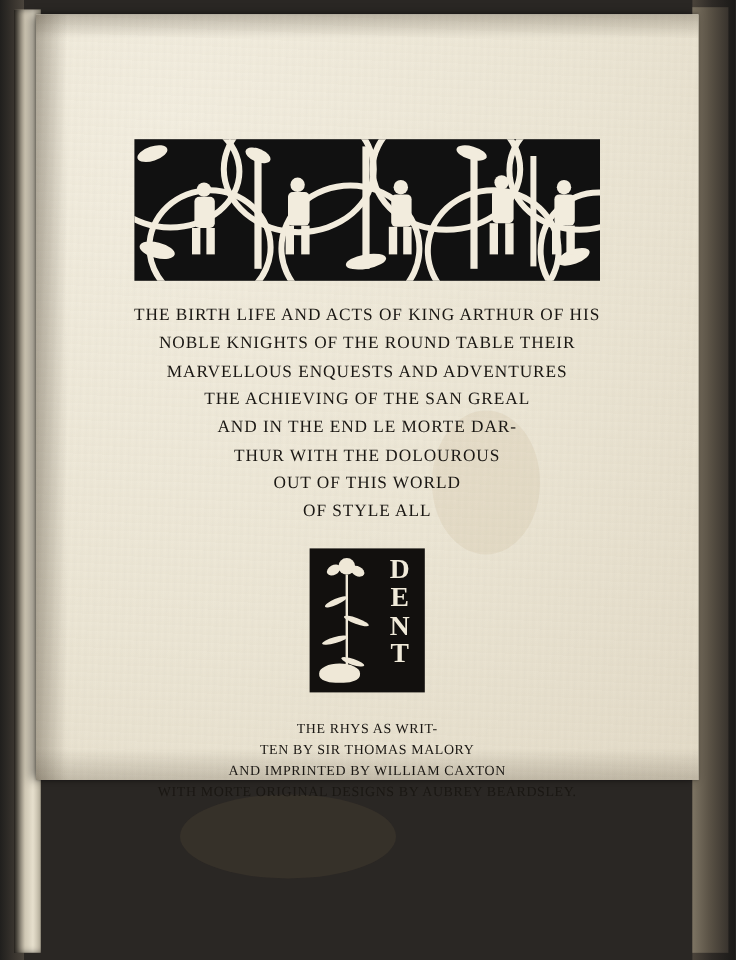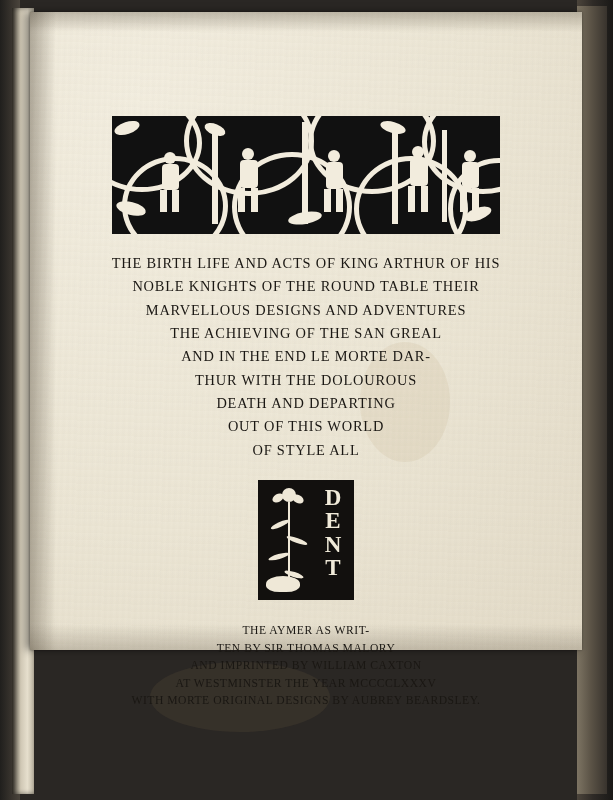--- a/index.html
+++ b/index.html
@@ -257,25 +257,24 @@
           <div class="hp-fig" style="left:100px;top:10px;width:6px;height:98px;"></div>
           <div class="hp-fig" style="left:190px;top:6px;width:6px;height:102px;"></div>
           <div class="hp-fig" style="left:280px;top:10px;width:6px;height:98px;"></div>
           <div class="hp-fig" style="left:330px;top:14px;width:5px;height:92px;"></div>
         </div>
       </div>
 
       <div class="title-block">
         <div>THE BIRTH LIFE AND ACTS OF KING ARTHUR OF HIS</div>
         <div>NOBLE KNIGHTS OF THE ROUND TABLE THEIR</div>
-        <div>MARVELLOUS DESIGNS AND ADVENTURES</div>
+        <div>MARVELLOUS ENQUESTS AND ADVENTURES</div>
         <div>THE ACHIEVING OF THE SAN GREAL</div>
         <div>AND IN THE END LE MORTE DAR-</div>
         <div>THUR WITH THE DOLOUROUS</div>
-        <div>DEATH AND DEPARTING</div>
         <div>OUT OF THIS WORLD</div>
         <div>OF STYLE ALL</div>
       </div>
 
       <div class="device">
         <div class="dev-flower">
           <div class="dev-shape" style="left:14px;top:0px;width:14px;height:14px;border-radius:50%;"></div>
           <div class="dev-shape" style="left:4px;top:6px;width:12px;height:8px;border-radius:50%;transform:rotate(-30deg);"></div>
           <div class="dev-shape" style="left:24px;top:7px;width:12px;height:8px;border-radius:50%;transform:rotate(28deg);"></div>
           <div class="dev-stem" style="left:20px;top:14px;height:88px;"></div>
@@ -287,22 +286,21 @@
         <div class="dev-shape" style="left:8px;top:96px;width:34px;height:16px;border-radius:50% 50% 40% 40%;"></div>
         <div class="dev-letters">
             <div>D</div>
             <div>E</div>
             <div>N</div>
             <div>T</div>
           </div>
       </div>
 
       <div class="imprint">
-        <div>THE AYMER AS WRIT-</div>
+        <div>THE RHYS AS WRIT-</div>
         <div>TEN BY SIR THOMAS MALORY</div>
         <div>AND IMPRINTED BY WILLIAM CAXTON</div>
-        <div>AT WESTMINSTER THE YEAR MCCCCLXXXV</div>
         <div>WITH MORTE ORIGINAL DESIGNS BY AUBREY BEARDSLEY.</div>
       </div>
 
     </div>
   </div>
 </div>
 
 </body></html>

